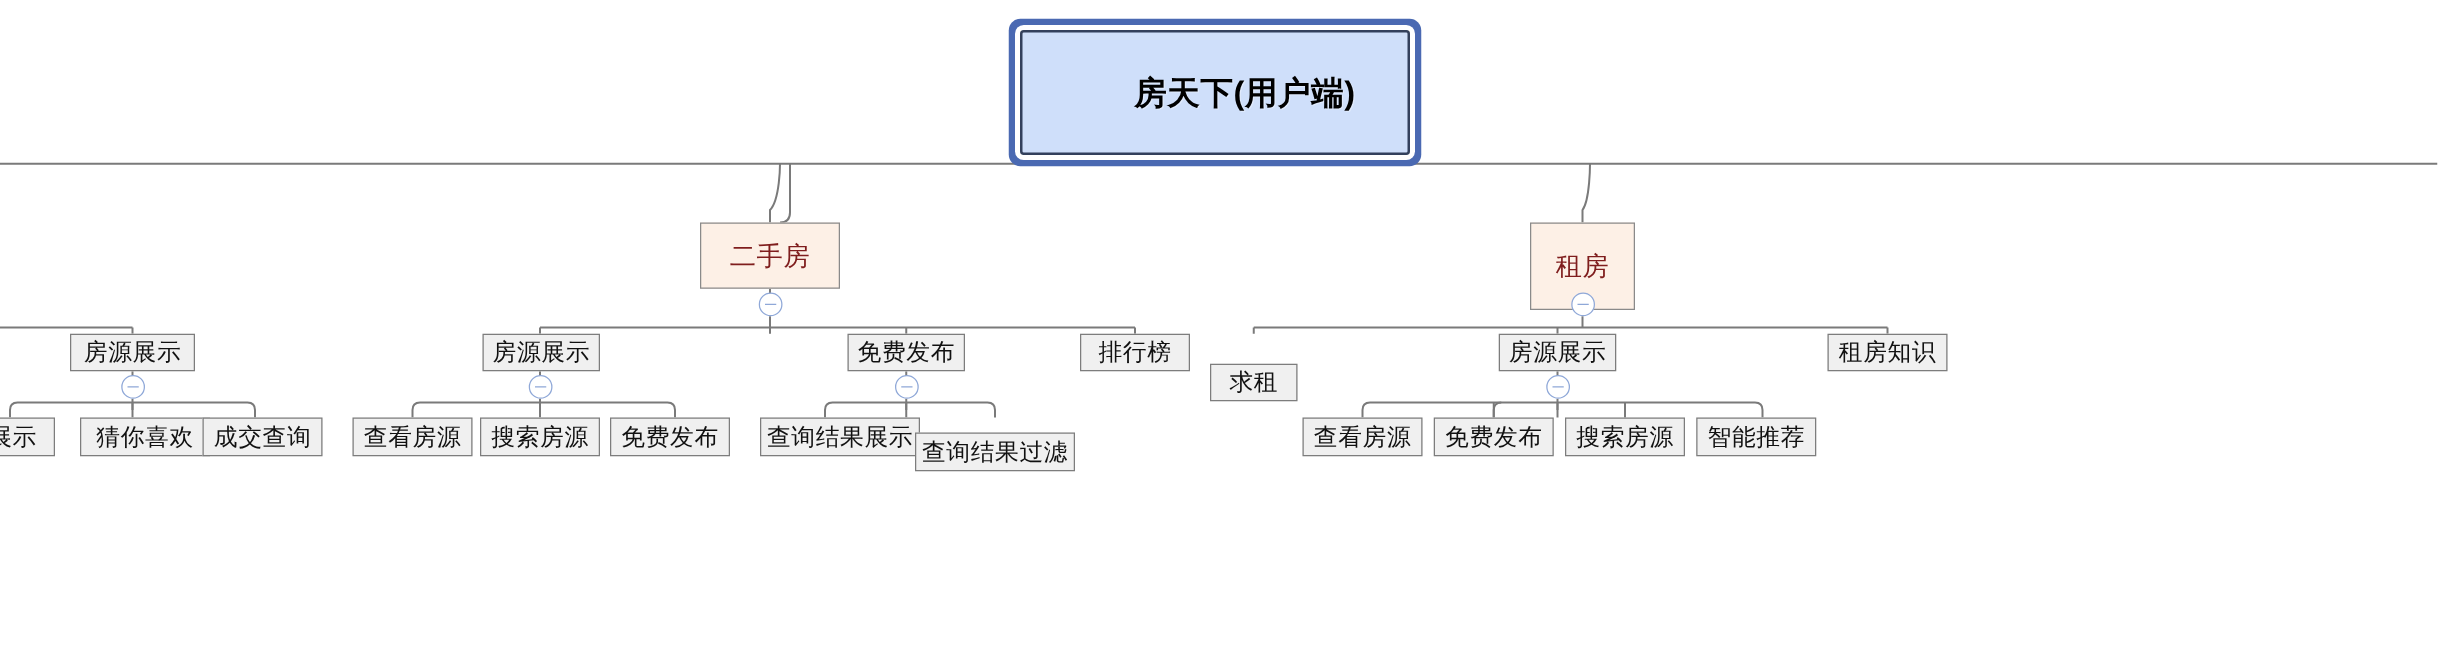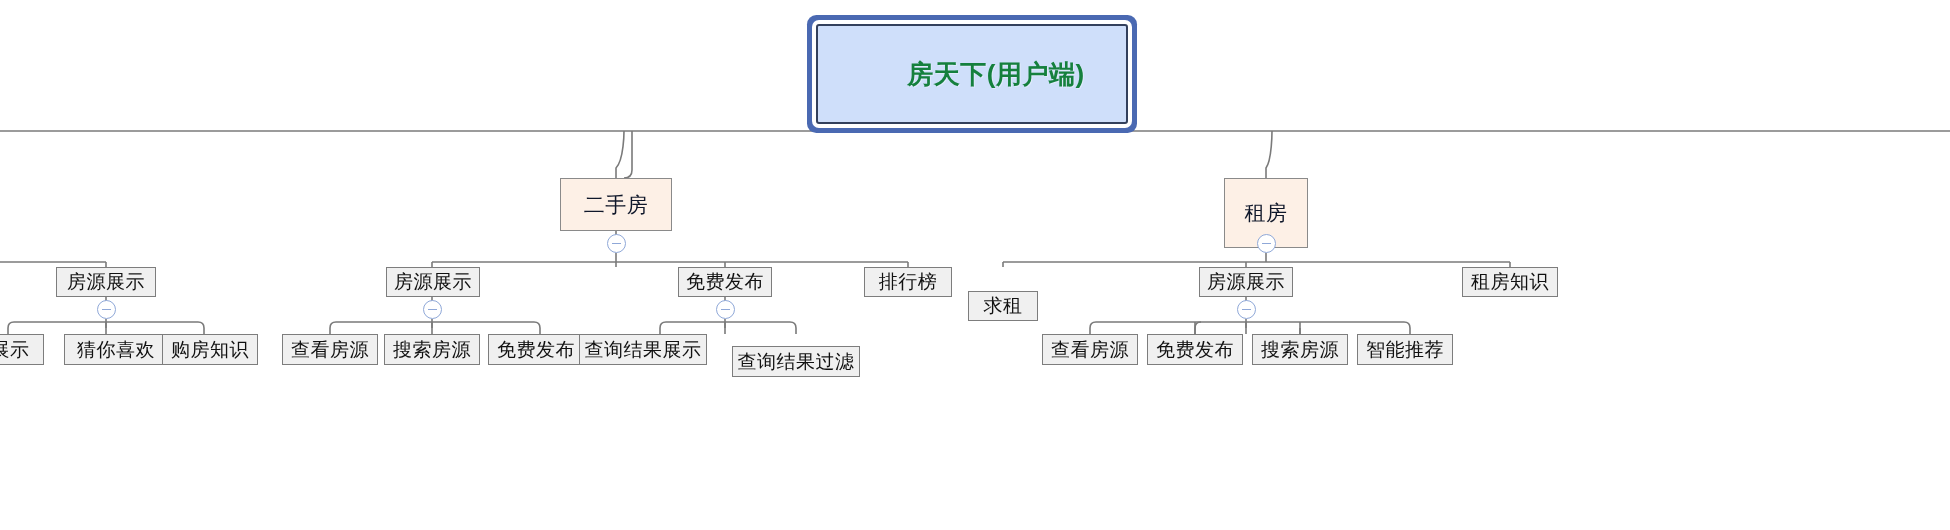--- a/index.html
+++ b/index.html
@@ -24,31 +24,31 @@
   }
 
   
   .node.root{
     background:#cfdffa;
     border:2px solid #33405c;
     border-radius:3px;
     box-shadow:0 0 0 4px #ffffff, 0 0 0 9px #4a69b2;
     font-size:26px;
     font-weight:bold;
-    color:#15803d;
+    color:#000000;
     text-shadow:1px 1px 0 rgba(255,255,255,.35);
     padding-left:48px;
   }
 
   
   .node.cat{
     background:#fdf0e6;
     border:1.5px solid #8a8a8a;
     font-size:21px;
-    color:#0f172a;
+    color:#7f1d1d;
   }
 
   
   .node.plain{
     background:#f0f0f0;
     border:1.6px solid #7d7d7d;
     font-size:19px;
     color:#111111;
   }
 
@@ -190,36 +190,36 @@
 
   <div class="node plain" style="left:-24px;top:334px;width:68px;height:31px;">
     <span>展示</span>
   </div>
 
   <div class="node plain" style="left:64px;top:334px;width:104px;height:31px;">
     <span>猜你喜欢</span>
   </div>
 
   <div class="node plain" style="left:162px;top:334px;width:96px;height:31px;">
-    <span>购房知识</span>
+    <span>成交查询</span>
   </div>
 
   <div class="node plain" style="left:282px;top:334px;width:96px;height:31px;">
     <span>查看房源</span>
   </div>
 
   <div class="node plain" style="left:384px;top:334px;width:96px;height:31px;">
     <span>搜索房源</span>
   </div>
 
   <div class="node plain" style="left:488px;top:334px;width:96px;height:31px;">
     <span>免费发布</span>
   </div>
 
-  <div class="node plain" style="left:579px;top:334px;width:128px;height:31px;">
+  <div class="node plain" style="left:608px;top:334px;width:128px;height:31px;">
     <span>查询结果展示</span>
   </div>
 
   <div class="node plain" style="left:732px;top:346px;width:128px;height:31px;">
     <span>查询结果过滤</span>
   </div>
 
   <div class="node plain" style="left:1042px;top:334px;width:96px;height:31px;">
     <span>查看房源</span>
   </div>

